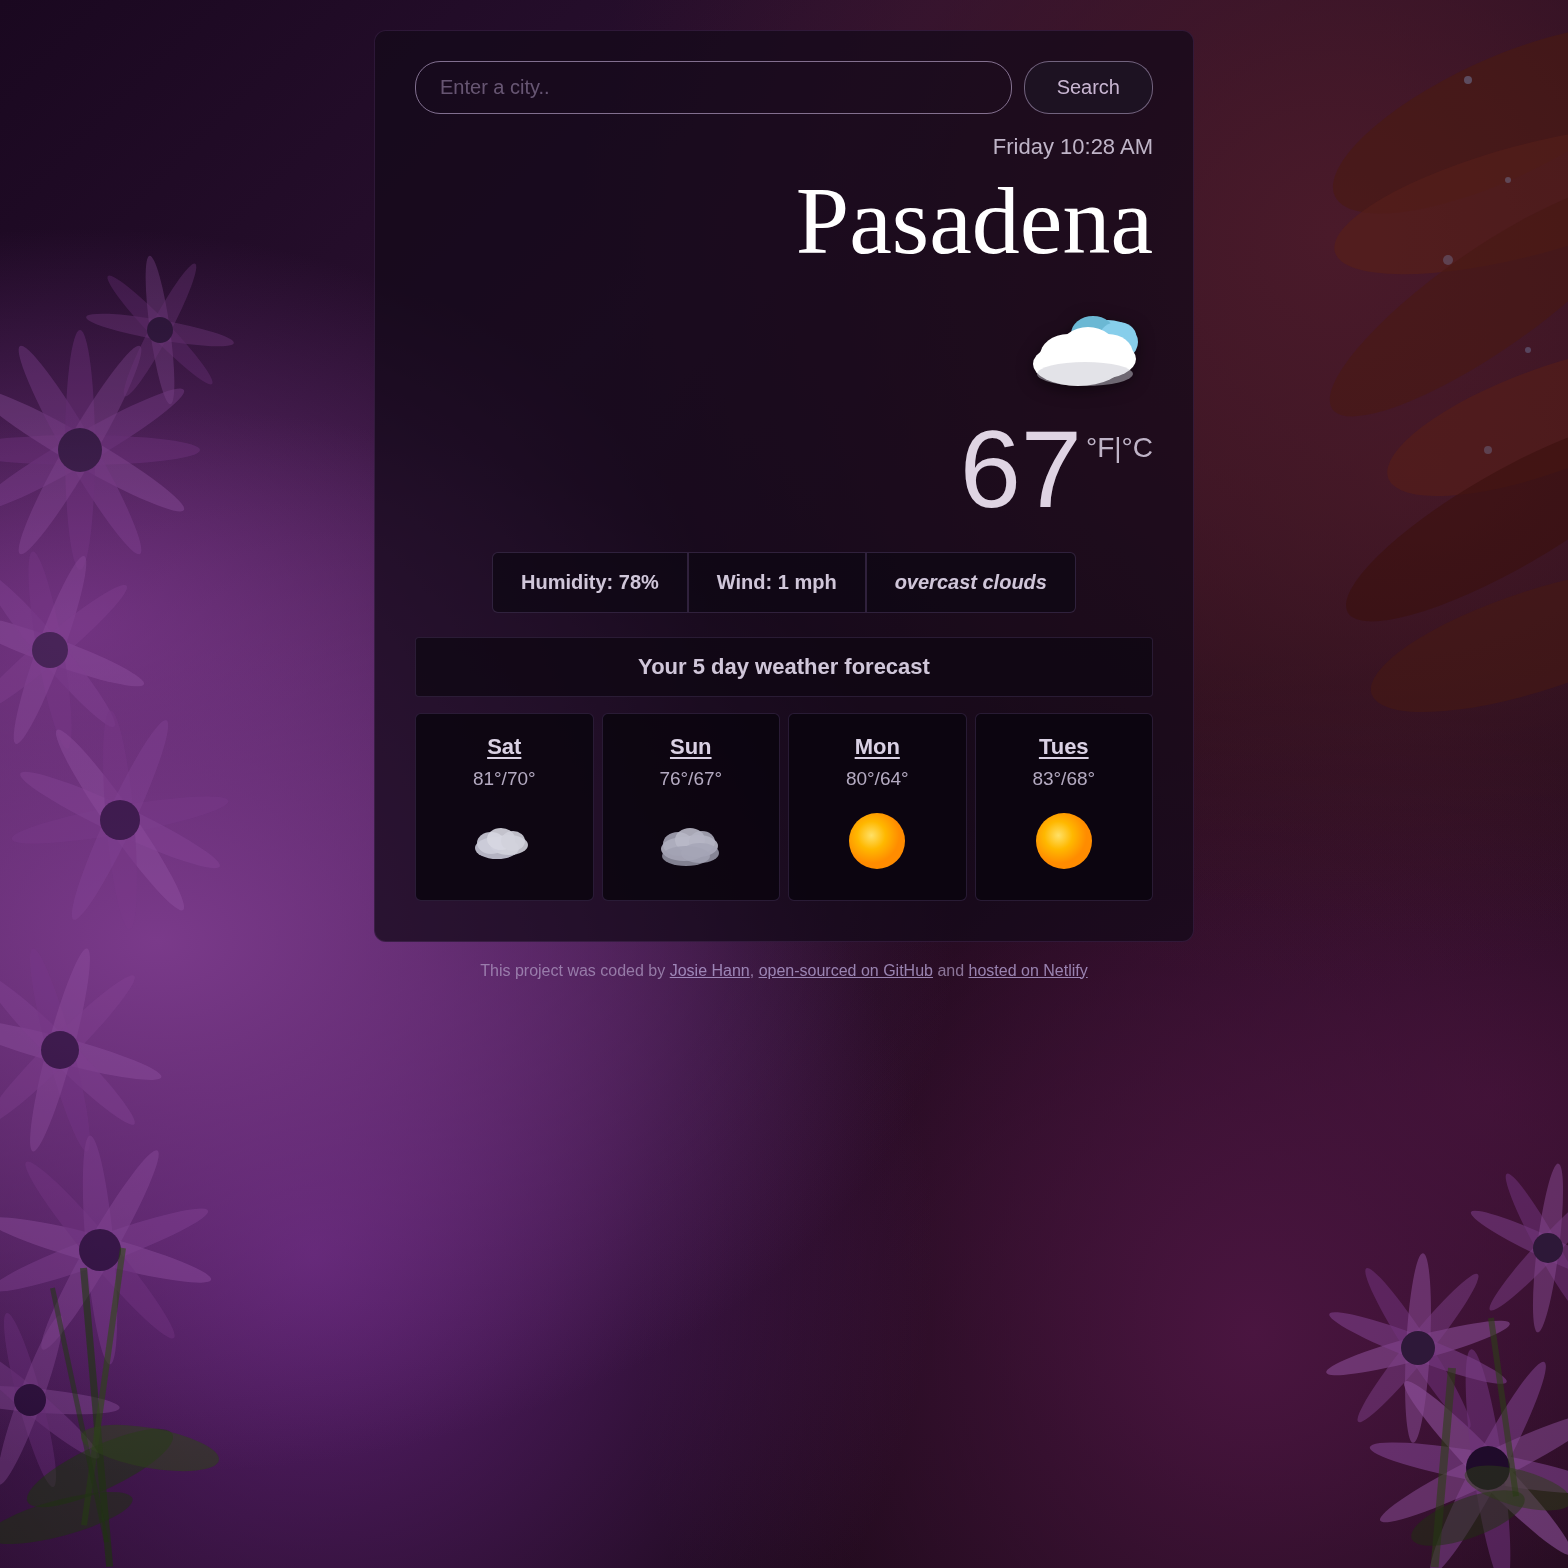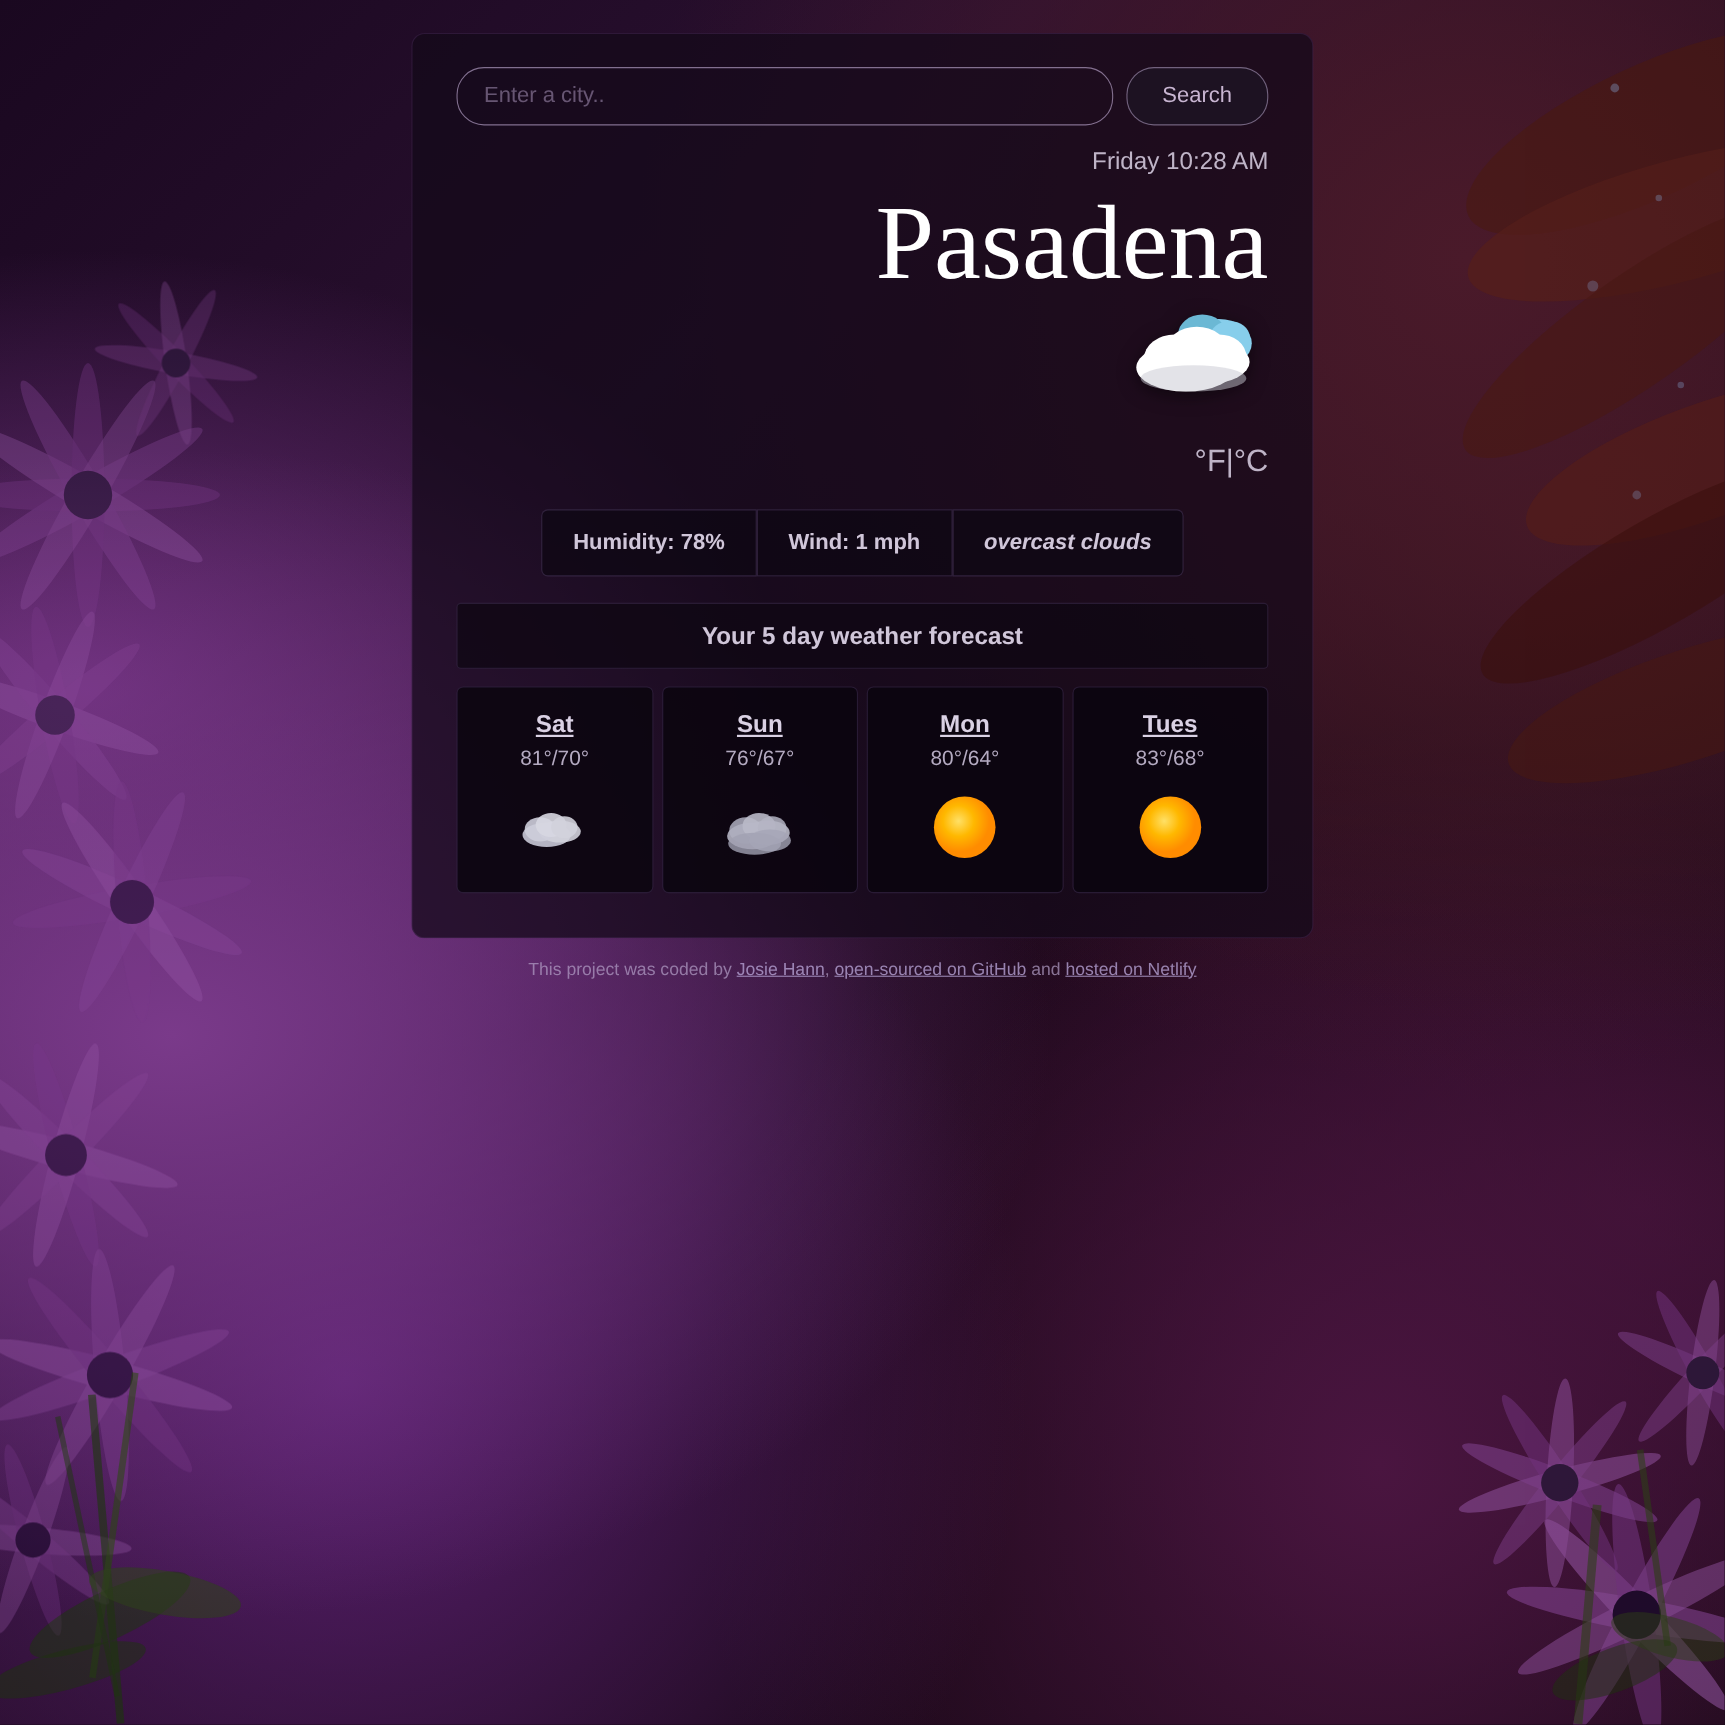--- a/index.html
+++ b/index.html
@@ -102,20 +102,21 @@
     }
 
     
     .city-name {
       font-family: Georgia, 'Times New Roman', serif;
       font-size: 96px;
       color: #ffffff;
       font-weight: normal;
       text-align: center;
       line-height: 1.1;
+      margin-bottom: 30px;
     }
 
     
     .weather-icon-container {
       margin-bottom: 16px;
     }
 
     
     .temp-row {
       display: flex;
@@ -370,20 +371,21 @@
         <ellipse cx="75" cy="55" rx="38" ry="20" fill="white"></ellipse>
         <ellipse cx="45" cy="52" rx="28" ry="22" fill="white"></ellipse>
         <ellipse cx="65" cy="45" rx="28" ry="22" fill="white"></ellipse>
         <ellipse cx="85" cy="50" rx="25" ry="20" fill="white"></ellipse>
 
         <ellipse cx="62" cy="70" rx="48" ry="12" fill="rgba(200,200,210,0.5)"></ellipse>
       </svg>
     </div>
 
     <div class="temp-row">
+      <span class="temperature">67</span>
       <span class="temp-units">°F|°C</span>
     </div>
 
     <div class="stats-row">
       <div class="stat-box">Humidity: 78%</div>
       <div class="stat-box">Wind: 1 mph</div>
       <div class="stat-box">overcast clouds</div>
     </div>
 
     <div class="forecast-header">Your 5 day weather forecast</div>

